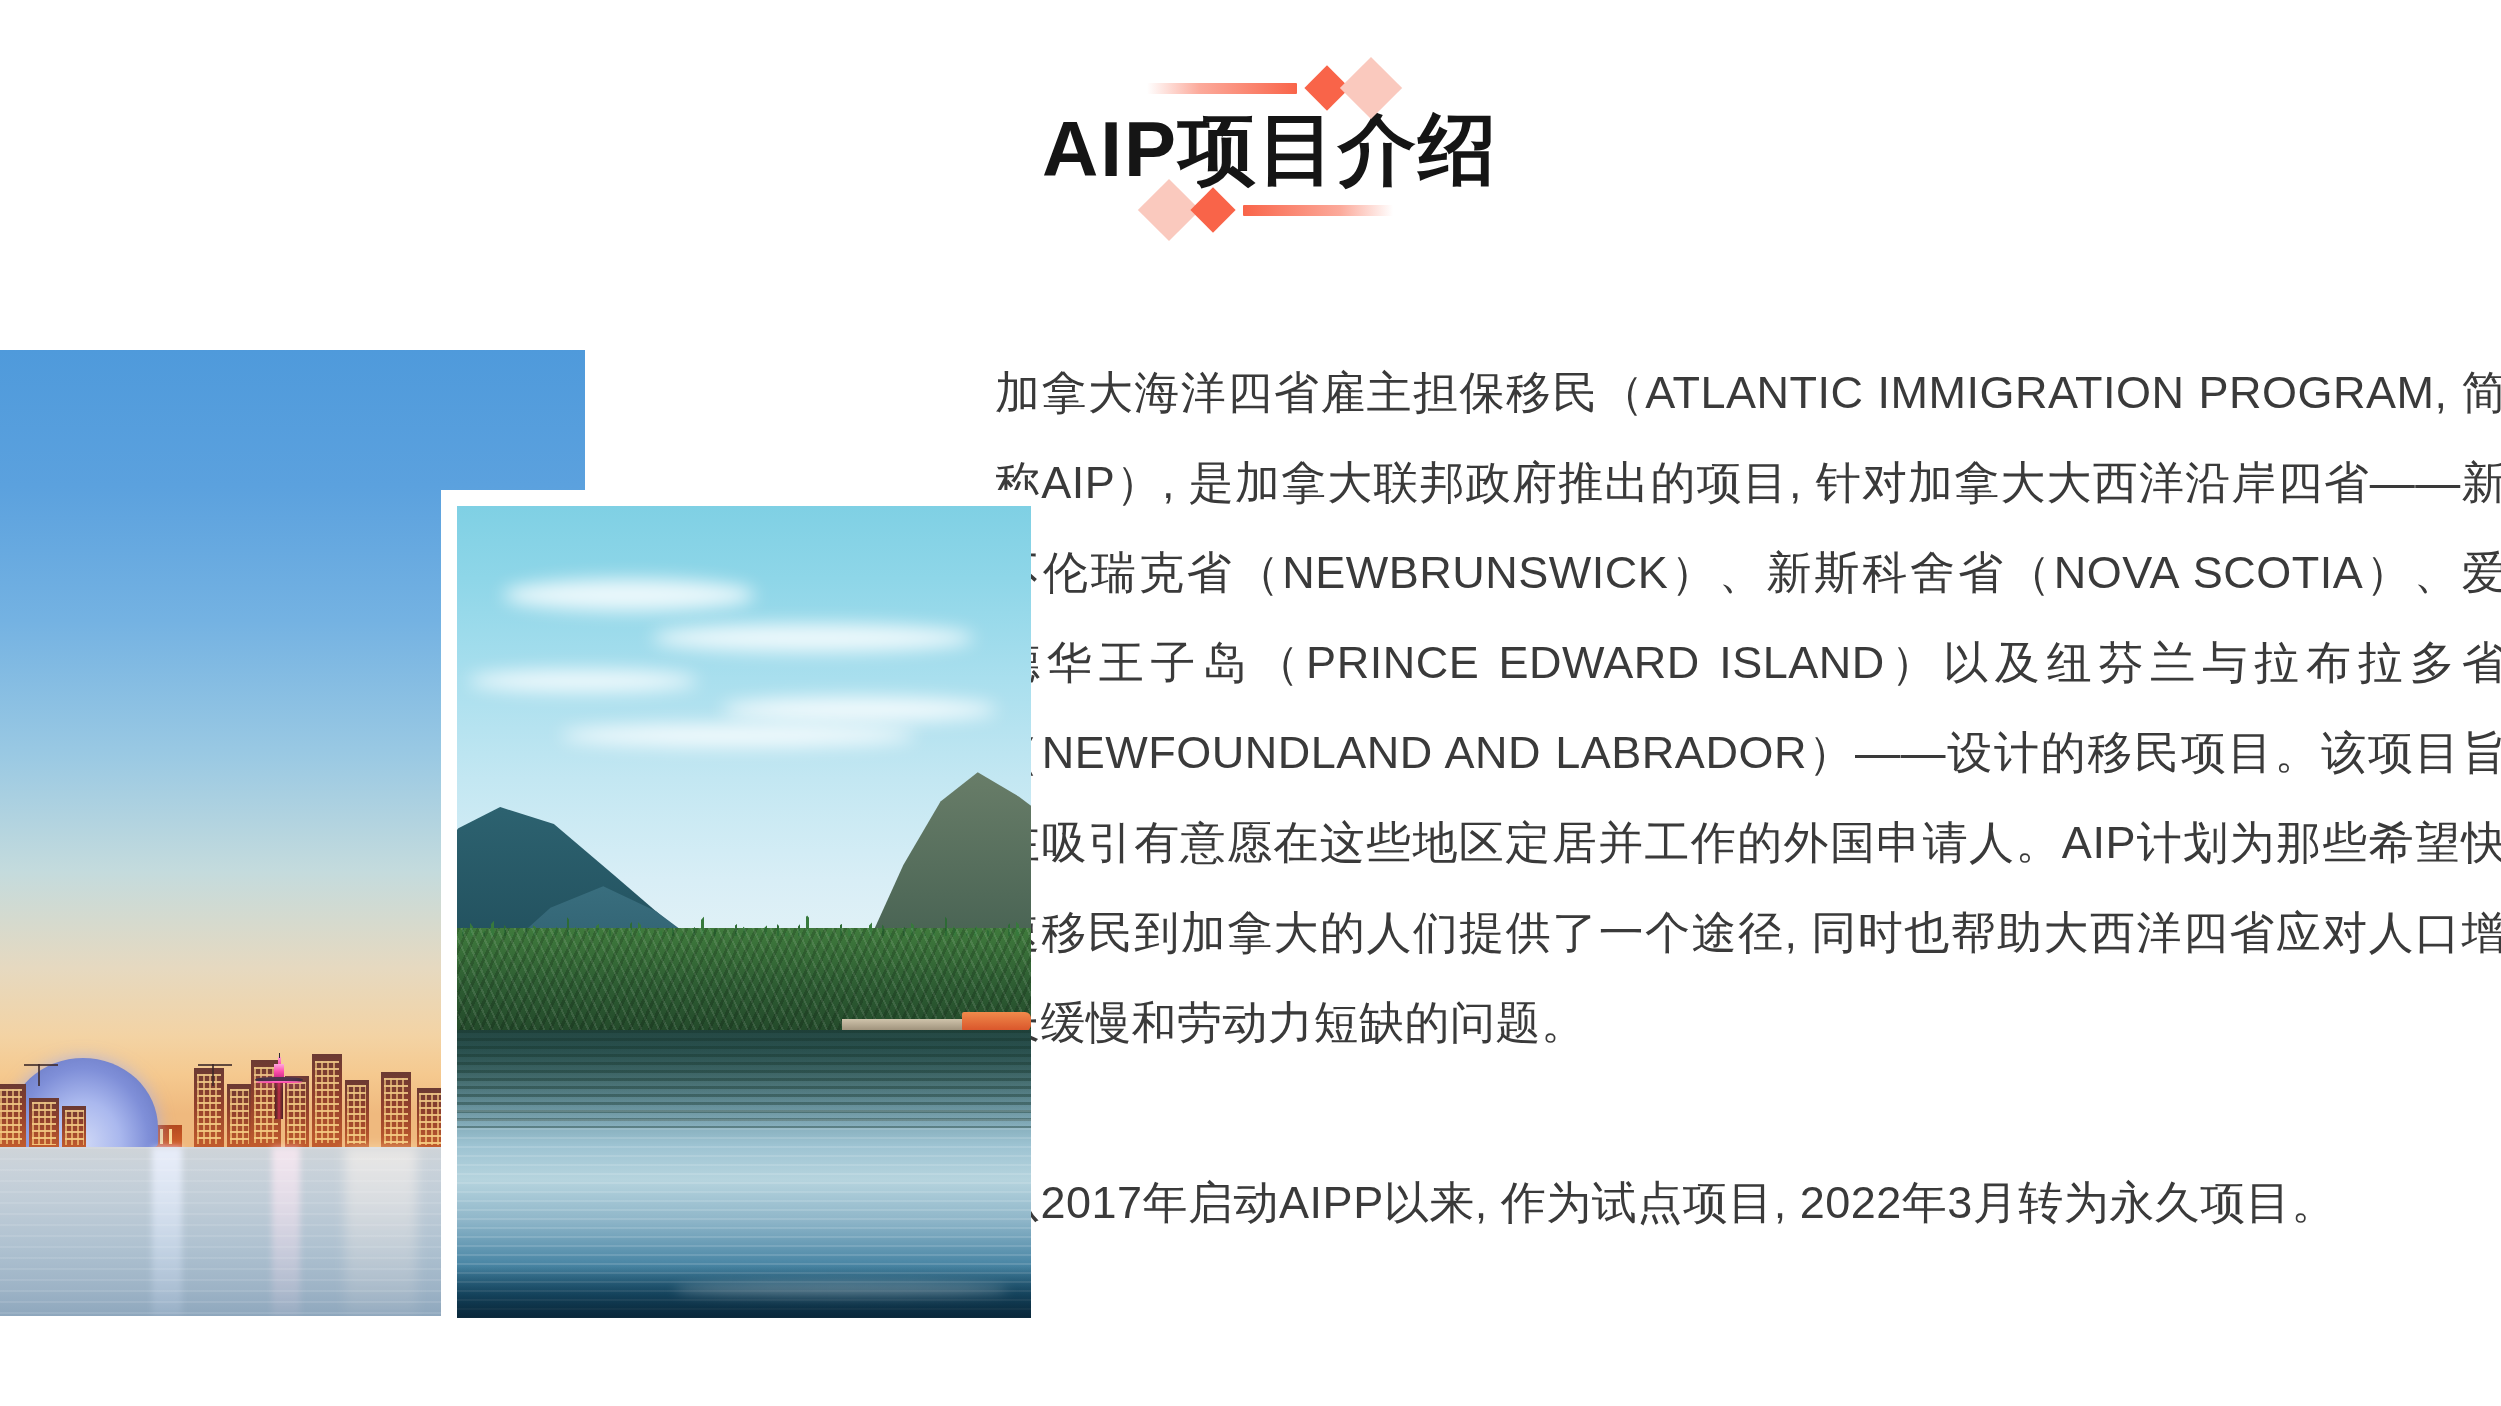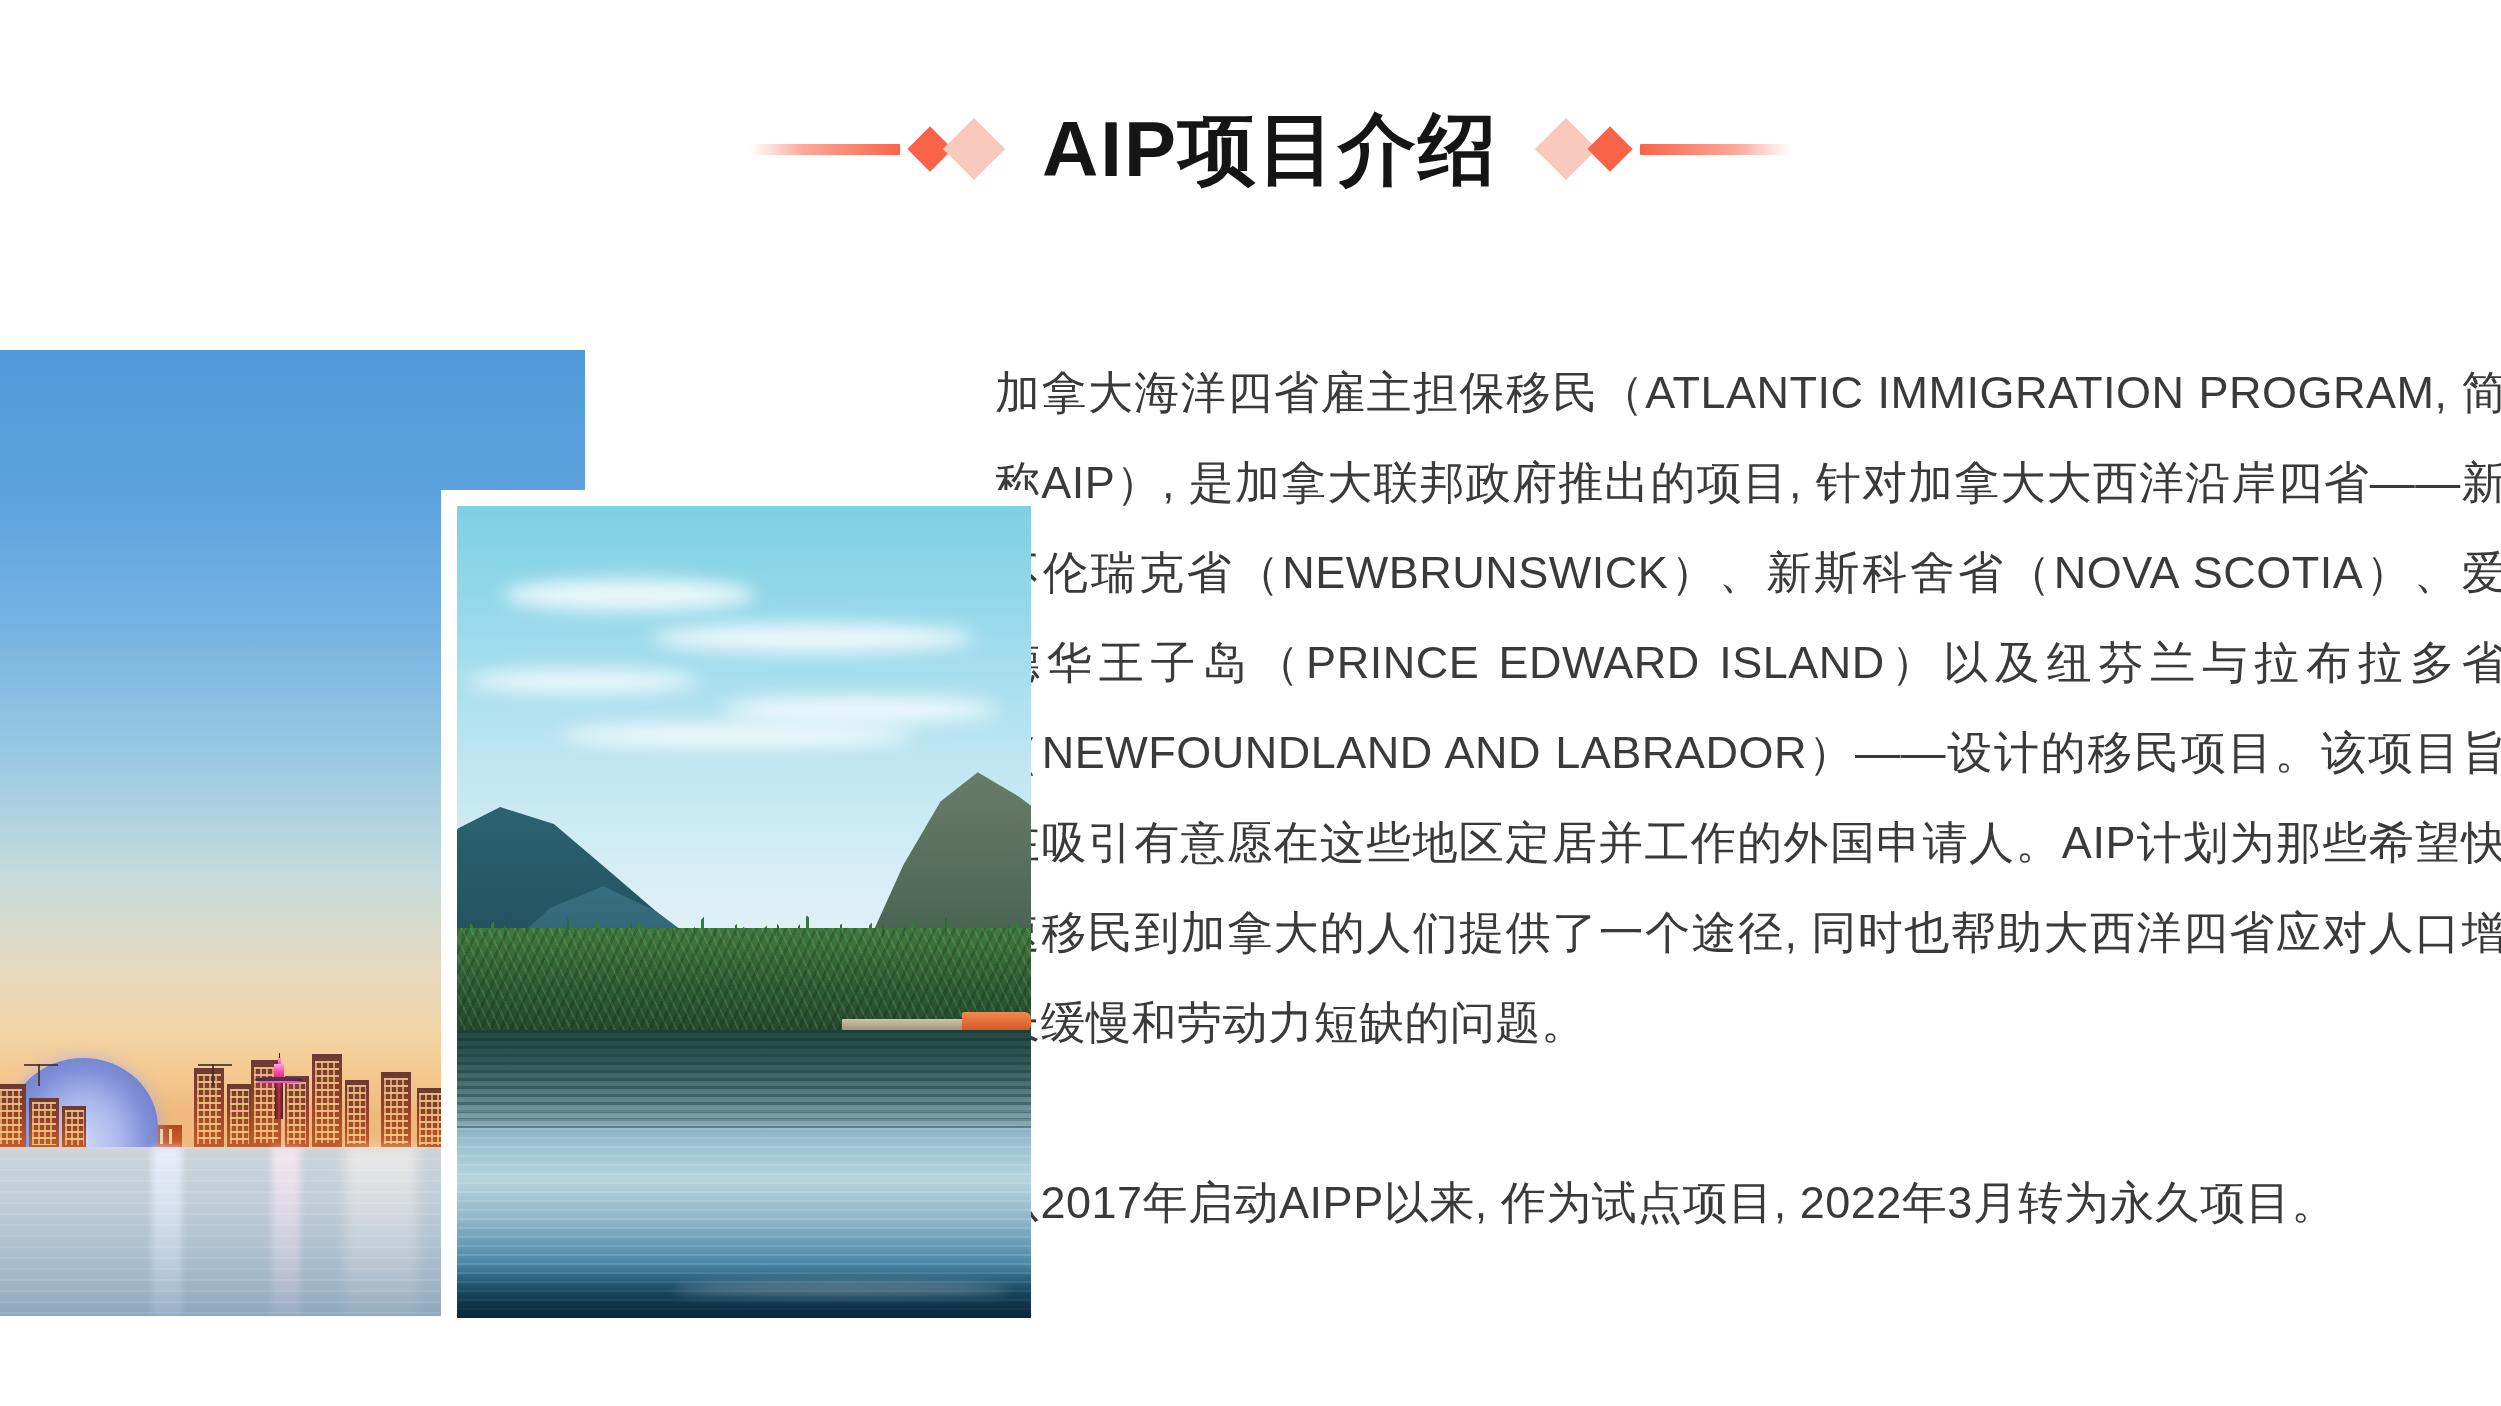--- a/index.html
+++ b/index.html
@@ -12,20 +12,21 @@
   }
   .slide { position:relative; width:2501px; height:1406px; background:#fff; }
 
   
   .title-row {
     position:absolute;
     left:740px; top:88px;
     width:1060px; height:122px;
     display:flex; align-items:center; justify-content:center;
     gap:0px;
+    flex-direction:column;
   }
   .orn { display:flex; align-items:center; flex:0 0 auto; }
   .orn-line {
     height:11px; width:150px; border-radius:1px;
   }
   .orn-line.left  { background:linear-gradient(to right, rgba(249,100,73,0) 0%, rgba(249,100,73,.55) 35%, #F96449 100%); }
   .orn-line.right { background:linear-gradient(to left , rgba(249,100,73,0) 0%, rgba(249,100,73,.55) 35%, #F96449 100%); }
   .dia { transform:rotate(45deg); flex:0 0 auto; }
   .dia.solid { width:32px; height:32px; background:#F96449; }
   .dia.pale  { width:44px; height:44px; background:#FAC9BE; }

